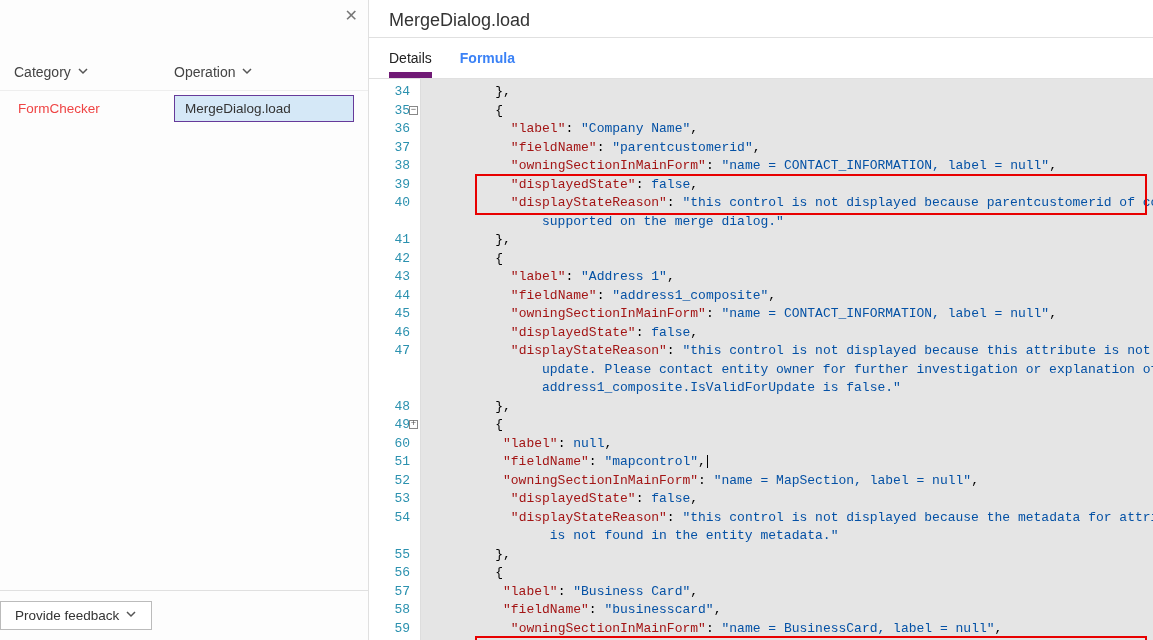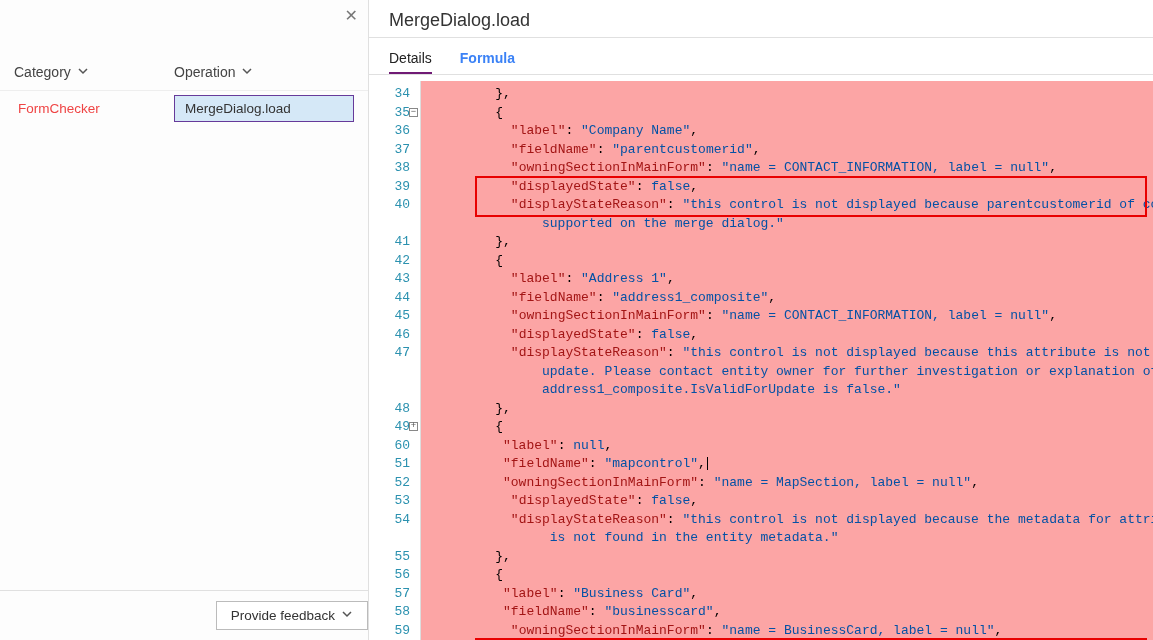--- a/index.html
+++ b/index.html
@@ -12,31 +12,31 @@
   .headers { display:flex; padding:16px 14px 10px 14px; border-bottom:1px solid #eee; }
   .hcell { display:flex; align-items:center; color:#444; font-size:14px;margin-top:48px; }
   .hcat { width:160px; }
   .hop  { flex:1; }
   .chev { margin-left:6px; display:inline-block;}
   .chev svg { width:12px; height:12px; stroke:#555; fill:none; stroke-width:1.5;}
   .rows { display:flex; padding:4px 14px; }
   .rcat { width:160px; padding:6px 4px; color:#ef4444; font-size:13.5px; }
   .rop  { flex:1; padding:5px 10px; background:#d5e8f7; border:1px solid #663a9a; color:#333; font-size:13.5px;}
   .left-spacer { flex:1; }
-  .feedback-bar { border-top:1px solid #e0e0e0; padding:10px 0; display:flex; justify-content:flex-end; }
+  .feedback-bar { border-top:1px solid #e0e0e0; padding:10px 0; display:flex; justify-content:flex-start; }
   .feedback { border:1px solid #bbb; padding:6px 14px; background:#fff; display:flex; align-items:center; cursor:pointer; font-size:13.5px;}
   .feedback .chev { margin-left:6px; }
 
   
   .right { flex:1; display:flex; flex-direction:column; overflow:hidden;}
   .title { padding:10px 20px 6px 20px; font-size:18px; color:#333; border-bottom:1px solid #e0e0e0; font-weight:400;}
   .tabs { display:flex; padding:6px 20px 0 20px; border-bottom:1px solid #e0e0e0;}
   .tab { padding:6px 0 6px 0; margin-right:28px; cursor:pointer; color:#3b82f6; font-size:14px;font-weight:bold;}
-  .tab.active { color:#222; border-bottom:2px solid #701a75; font-weight:500;}
-  .code { flex:1; overflow:hidden; display:flex; background:#fca5a5;margin-top:6px;}
+  .tab.active { color:#222; border-bottom:6px solid #701a75; font-weight:500;}
+  .code { flex:1; overflow:hidden; display:flex; background:#e5e5e5;}
   .gutter { width:52px; background:#fff; text-align:right; padding:4px 10px 0 0; border-right:1px solid #ddd; }
   .gutter div { color:#2b91af; font-family: Consolas,"Courier New",monospace; font-size:13px; line-height:18.5px; position:relative;}
   .gutter .fold { position:absolute; left:40px; top:4px; width:9px; height:9px; border:1px solid #888; background:#fff; line-height:7px; font-size:9px; text-align:center; color:#555;}
   .codearea { flex:1; position:relative; padding:4px 0 0 4px; font-family: Consolas,"Courier New",monospace; font-size:13px; line-height:18.5px; white-space:pre; overflow:hidden;}
   .line { height:18.5px; }
   .k  { color:#a31515; }  
   .s  { color:#0451a5; }  
   .b  { color:#0451a5; }  
   .p  { color:#000; }     
   .hl { position:absolute; border:2px solid #e80000; pointer-events:none;}

